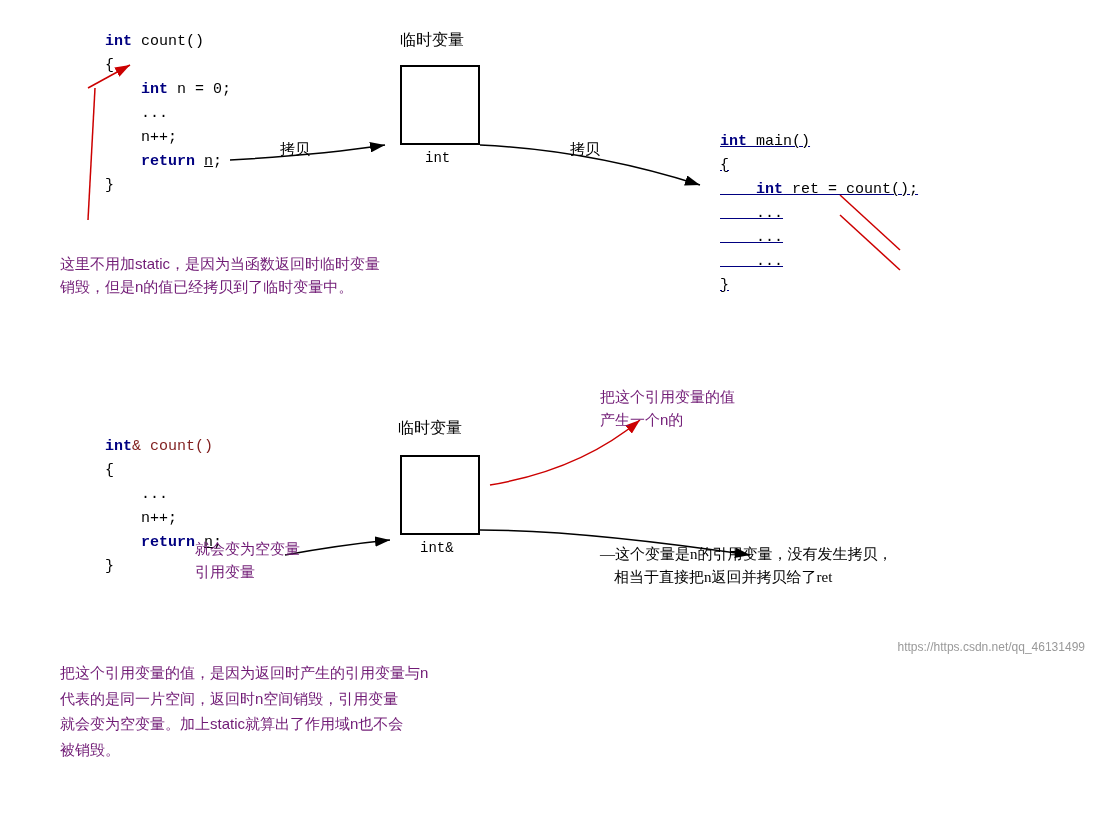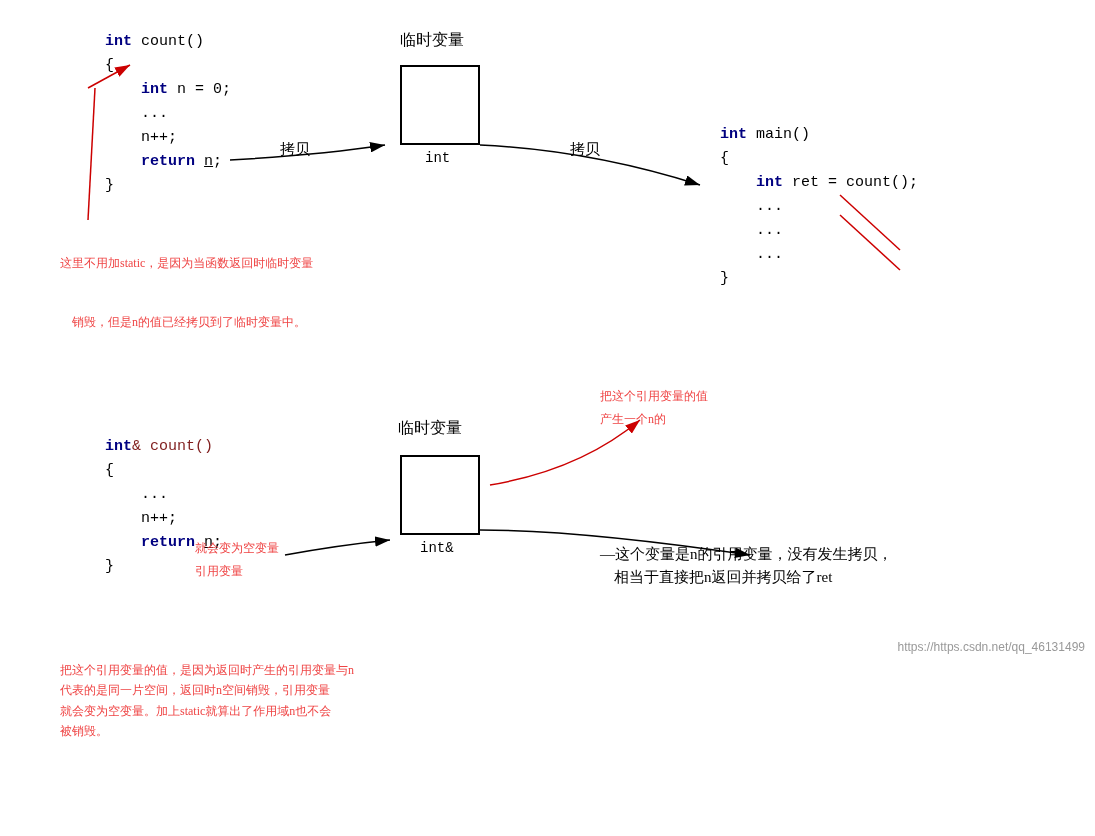--- a/index.html
+++ b/index.html
@@ -17,21 +17,21 @@
       height: 664px;
       background: white;
     }
     .code-block {
       position: absolute;
       font-family: 'Courier New', Courier, monospace;
       font-size: 15px;
       line-height: 1.6;
       color: #000080;
     }
-    .label-red { color: #ef4444; font-size: 12px; font-family: Liberation Serif, serif; }
+    .label-red { color: #701a75; font-size: 15px; font-family: Liberation Sans, sans-serif; }
     .label-black { color: #000000; font-size: 15px; font-family: 'SimSun', serif; }
     .box-label { font-size: 14px; color: #000000; font-family: 'Courier New', Courier, monospace; }
 
     
     .temp-box {
       position: absolute;
       border: 2px solid #000000;
       background: white;
     }
 
@@ -100,34 +100,34 @@
   <div style="position:absolute; top:30px; left:400px; font-family:'SimSun',serif; font-size:16px; color:#000000;">临时变量</div>
 
   <div class="temp-box" style="top:65px; left:400px; width:80px; height:80px;"></div>
 
   <div class="box-label" style="position:absolute; top:150px; left:425px;">int</div>
 
   <div class="label-black" style="position:absolute; top:140px; left:280px;">拷贝</div>
 
   <div class="label-black" style="position:absolute; top:140px; left:570px;">拷贝</div>
 
-  <div class="code-block" style="top:123px; left:720px;">
+  <div class="code-block" style="top:130px; left:720px;text-decoration:underline;">
     <div><span style="color:#000080;font-weight:bold;">int</span><span style="color:#000000;"> main()</span></div>
     <div><span style="color:#000000;">{</span></div>
     <div><span style="color:#000000;">&nbsp;&nbsp;&nbsp;&nbsp;</span><span style="color:#000080;font-weight:bold;">int</span><span style="color:#000000;"> ret = count();</span></div>
     <div><span style="color:#000000;">&nbsp;&nbsp;&nbsp;&nbsp;...</span></div>
     <div><span style="color:#000000;">&nbsp;&nbsp;&nbsp;&nbsp;...</span></div>
     <div><span style="color:#000000;">&nbsp;&nbsp;&nbsp;&nbsp;...</span></div>
     <div><span style="color:#000000;">}</span></div>
   </div>
 
   <div class="label-red" style="position:absolute; top:255px; left:60px;">
     <span>这里不用加static，是因为当函数返回时临时变量</span>
   </div>
-  <div class="label-red" style="position:absolute; top:278px; left:72px;margin-top:36px;">
+  <div class="label-red" style="position:absolute; top:278px; left:60px;">
     <span>销毁，但是n的值已经拷贝到了临时变量中。</span>
   </div>
 
   <div style="position:absolute; top:418px; left:398px; font-family:'SimSun',serif; font-size:16px; color:#000000;">临时变量</div>
 
   <div class="code-block" style="top:435px; left:105px;">
     <div><span style="color:#000080;font-weight:bold;">int</span><span style="color:#7f1d1d;">&amp; count()</span></div>
     <div><span style="color:#000000;">{</span></div>
     <div><span style="color:#000000;">&nbsp;&nbsp;&nbsp;&nbsp;...</span></div>
     <div><span style="color:#000000;">&nbsp;&nbsp;&nbsp;&nbsp;n++;</span></div>

